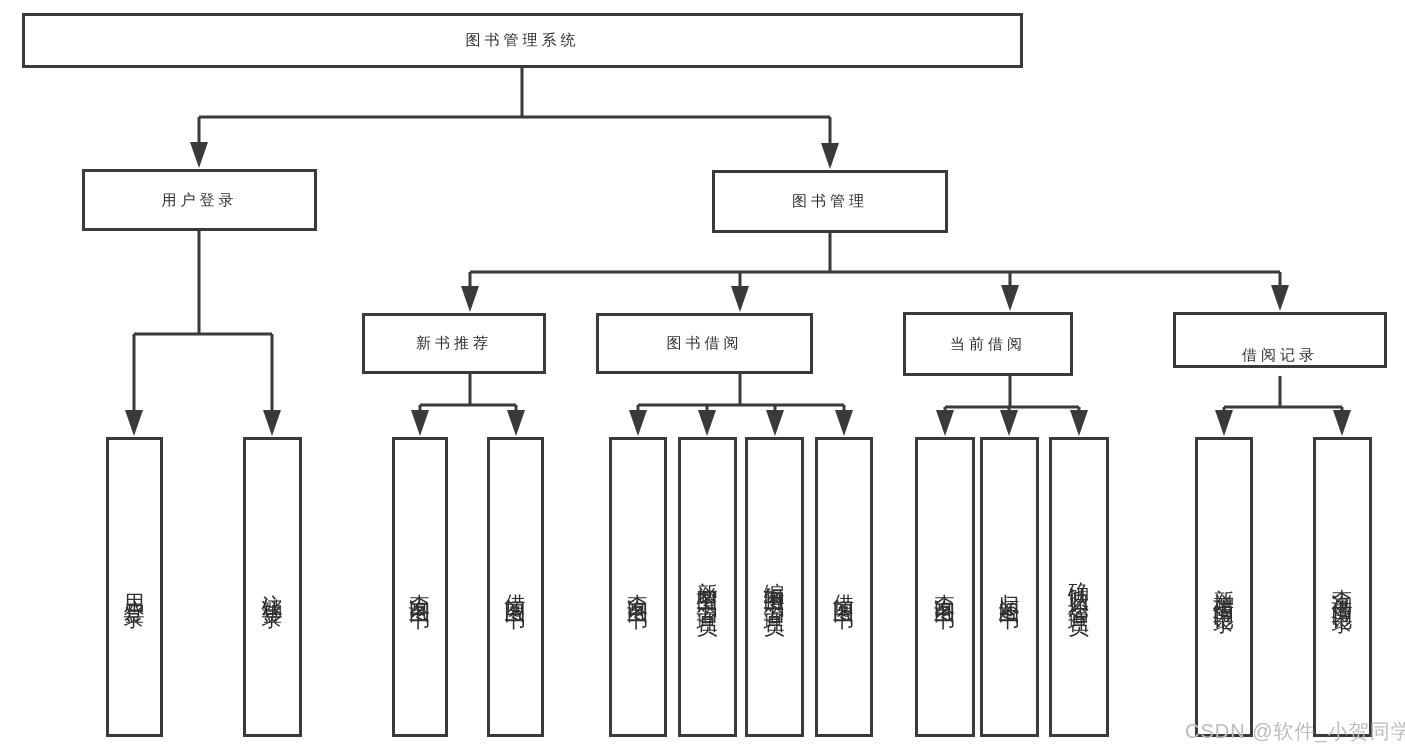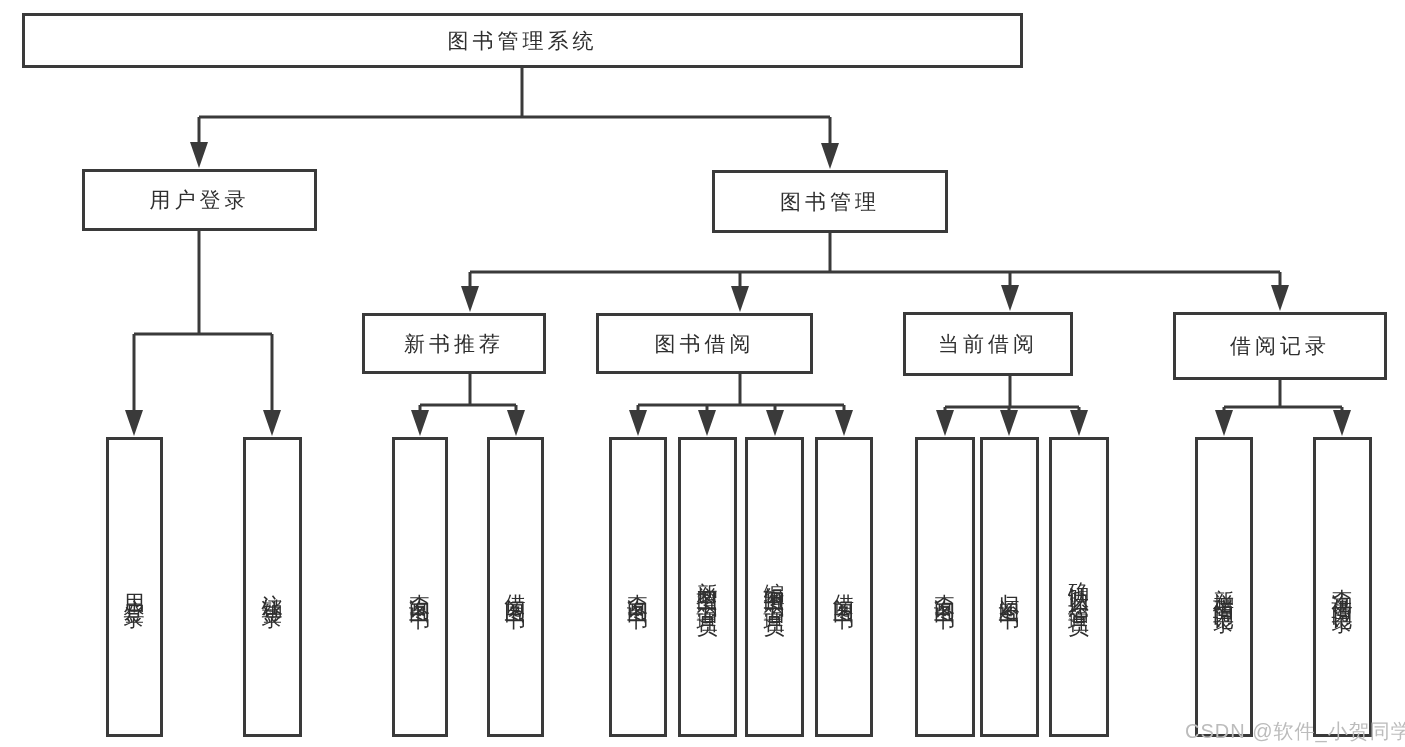--- a/index.html
+++ b/index.html
@@ -22,21 +22,21 @@
     box-sizing: border-box;
     background: #ffffff;
     border: 3px solid #3a3a3a;
     display: flex;
     align-items: center;
     justify-content: center;
     color: #2f2f2f;
     z-index: 2;
   }
   .node-h span {
-    font-size: 21px;
+    font-size: 15px;
     letter-spacing: 4px;
     white-space: nowrap;
     color: #2f2f2f;
   }
   .node-v span {
     writing-mode: vertical-rl;
     text-orientation: mixed;
     font-size: 21px;
     letter-spacing: 5px;
     line-height: 1;
@@ -44,21 +44,21 @@
   }
   
   #b-root   { left: 22px;   top: 13px;  width: 1001px; height: 55px; }
   
   #b-login  { left: 82px;   top: 169px; width: 235px;  height: 62px; }
   #b-mgmt   { left: 712px;  top: 170px; width: 236px;  height: 63px; }
   
   #b-rec    { left: 362px;  top: 313px; width: 184px;  height: 61px; }
   #b-bor    { left: 596px;  top: 313px; width: 217px;  height: 61px; }
   #b-cur    { left: 903px;  top: 312px; width: 170px;  height: 64px; }
-  #b-recs   { left: 1173px; top: 312px; width: 214px;  height: 68px; }
+  #b-recs   { left: 1173px; top: 312px; width: 214px;  height: 56px; align-items: flex-end; }
   
   .leaf { top: 437px; height: 300px; }
   #b-l0  { left: 106px;  width: 57px; }
   #b-l1  { left: 243px;  width: 59px; }
   #b-l2  { left: 392px;  width: 56px; }
   #b-l3  { left: 487px;  width: 57px; }
   #b-l4  { left: 609px;  width: 58px; }
   #b-l5  { left: 678px;  width: 59px; }
   #b-l6  { left: 745px;  width: 59px; }
   #b-l7  { left: 815px;  width: 58px; }

